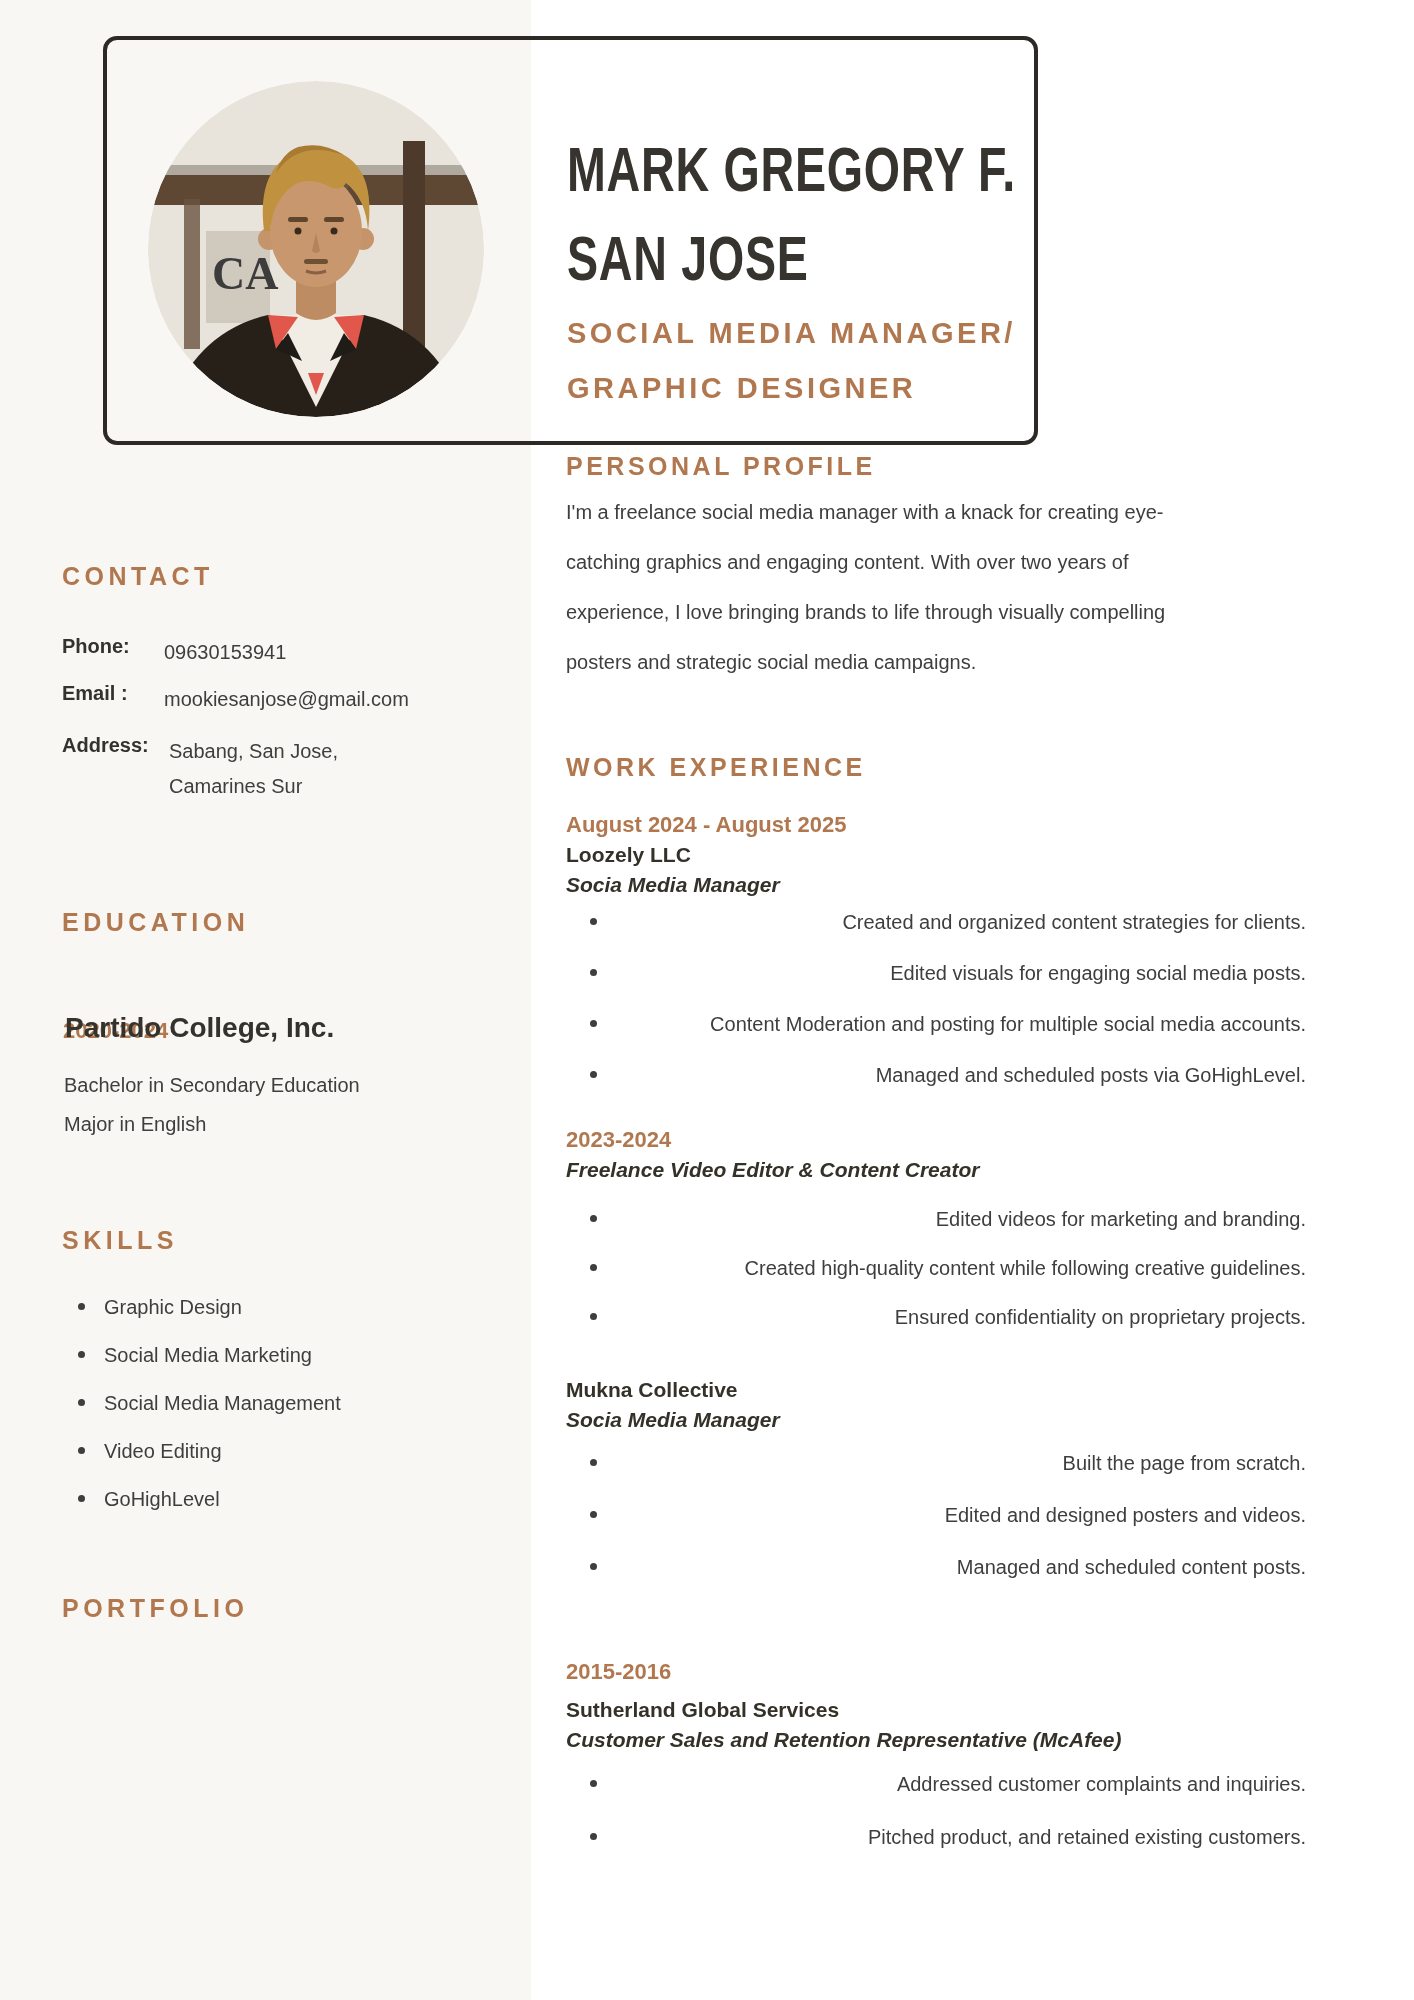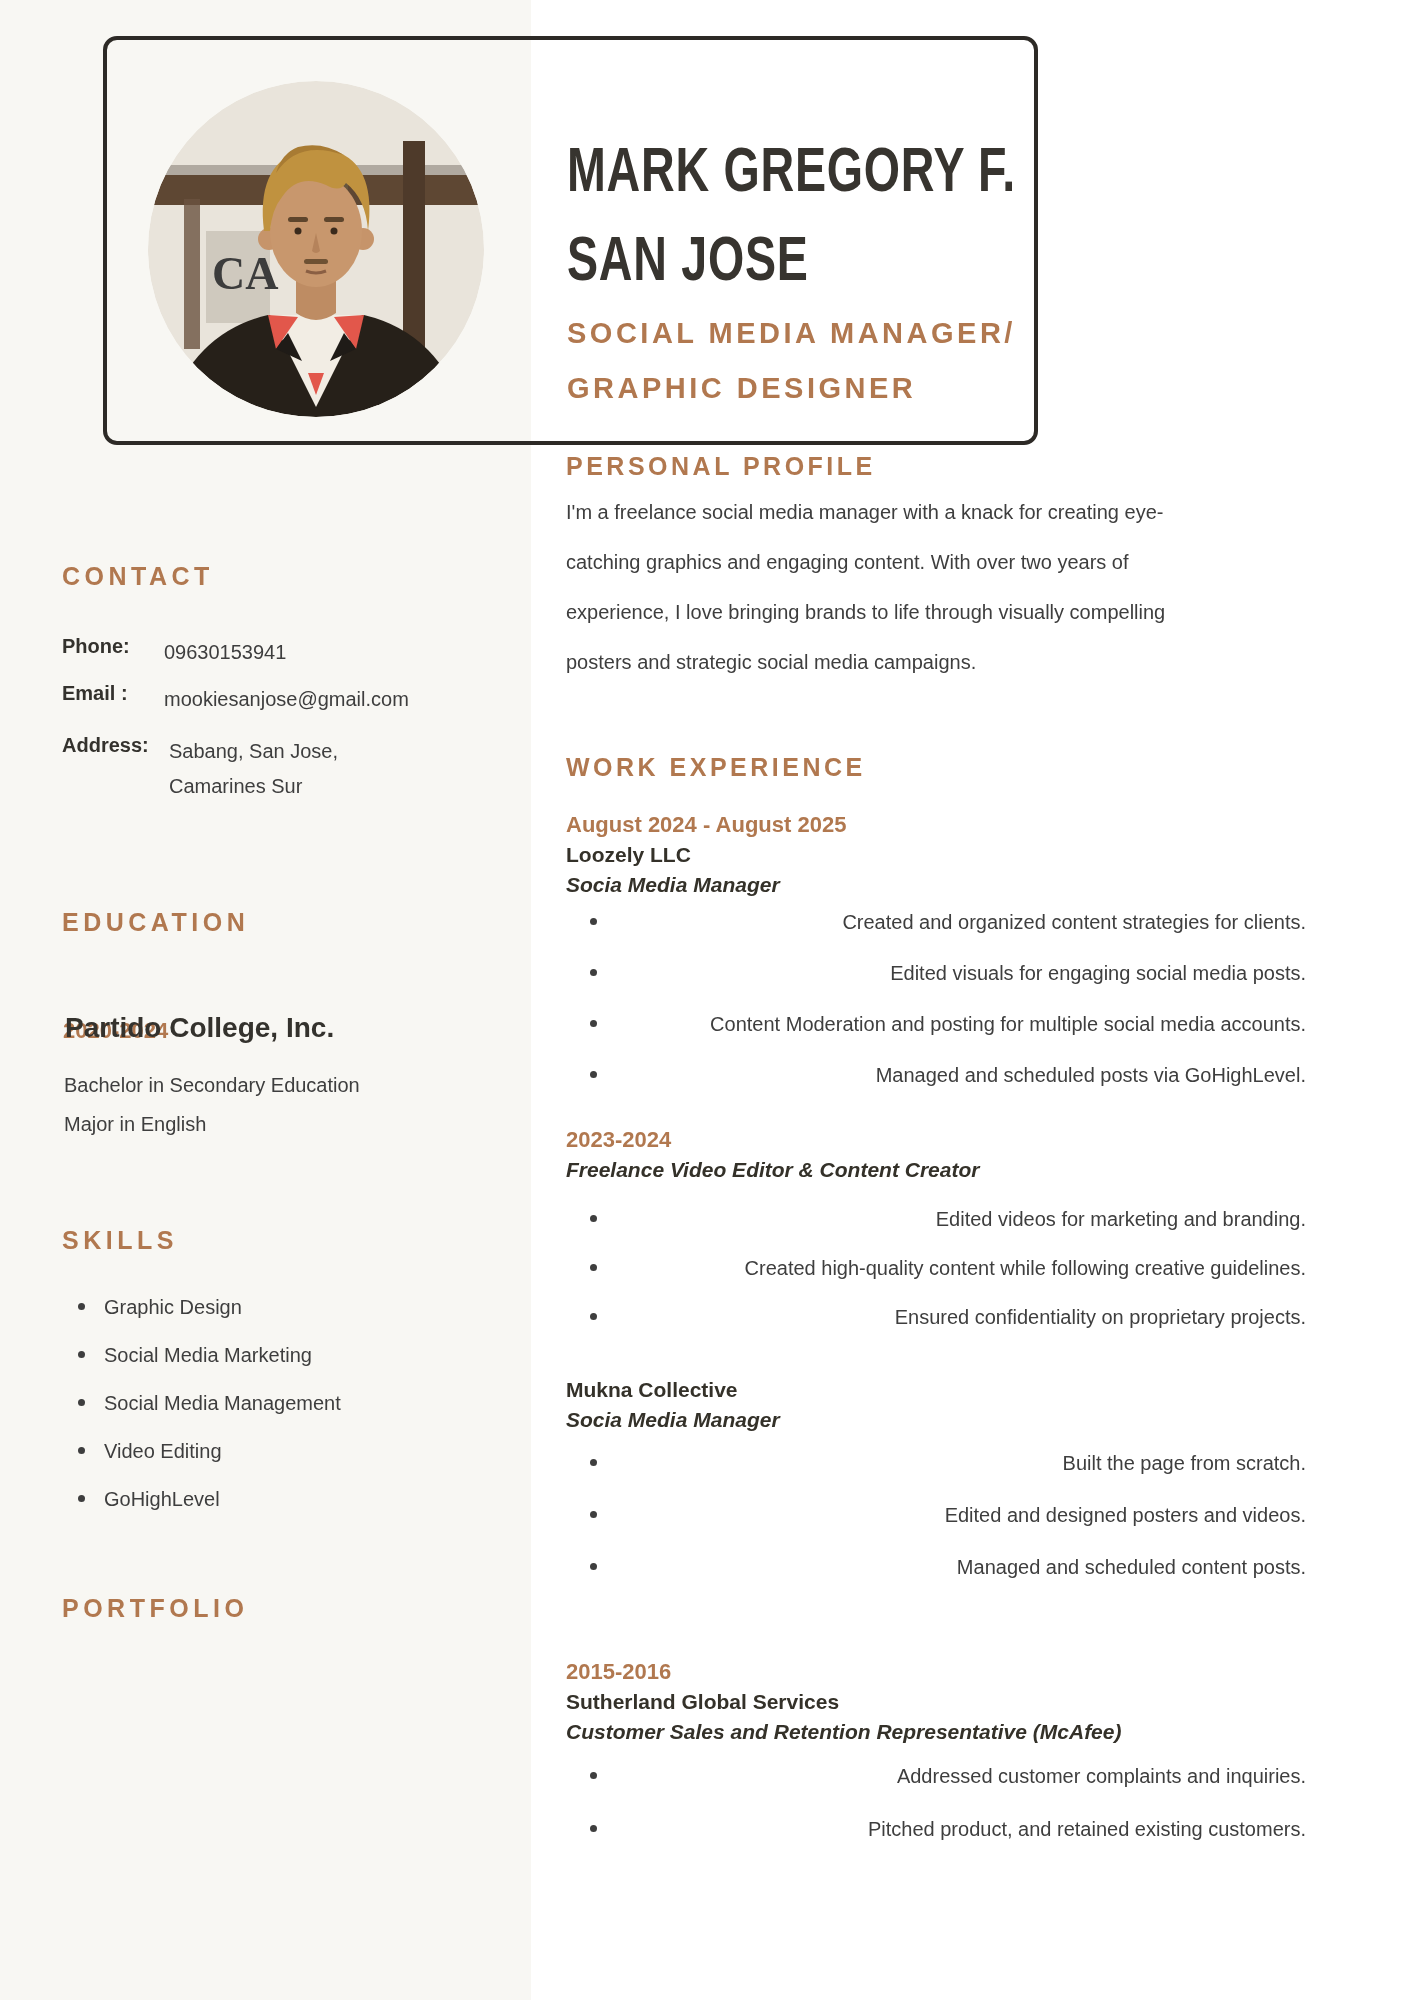--- a/index.html
+++ b/index.html
@@ -52,21 +52,21 @@
   .bullets li::before{content:"";position:absolute;left:0;top:6px;width:7px;height:7px;border-radius:50%;background:#3E3E3E;}
   .e1{top:810px;}
   .e2{top:1125px;}
   .e2 .bullets{margin-top:24px;}
   .e2 .bullets li{margin-bottom:29px;}
   .e3{top:1375px;}
   .e3 .entry-period{margin-bottom:6px;}
   .e3 .bullets{margin-top:18px;}
   .e3 .bullets li{margin-bottom:32px;}
   .e4{top:1657px;}
-  .e4 .entry-period{margin-bottom:0;}
+  .e4 .entry-period{margin-bottom:8px;}
   .e4 .bullets{margin-top:19px;}
   .e4 .bullets li{margin-bottom:33px;}
 </style>
 </head>
 <body>
 
 <div class="page">
   <div class="sidebar-bg"></div>
 
   <div class="header-card">

